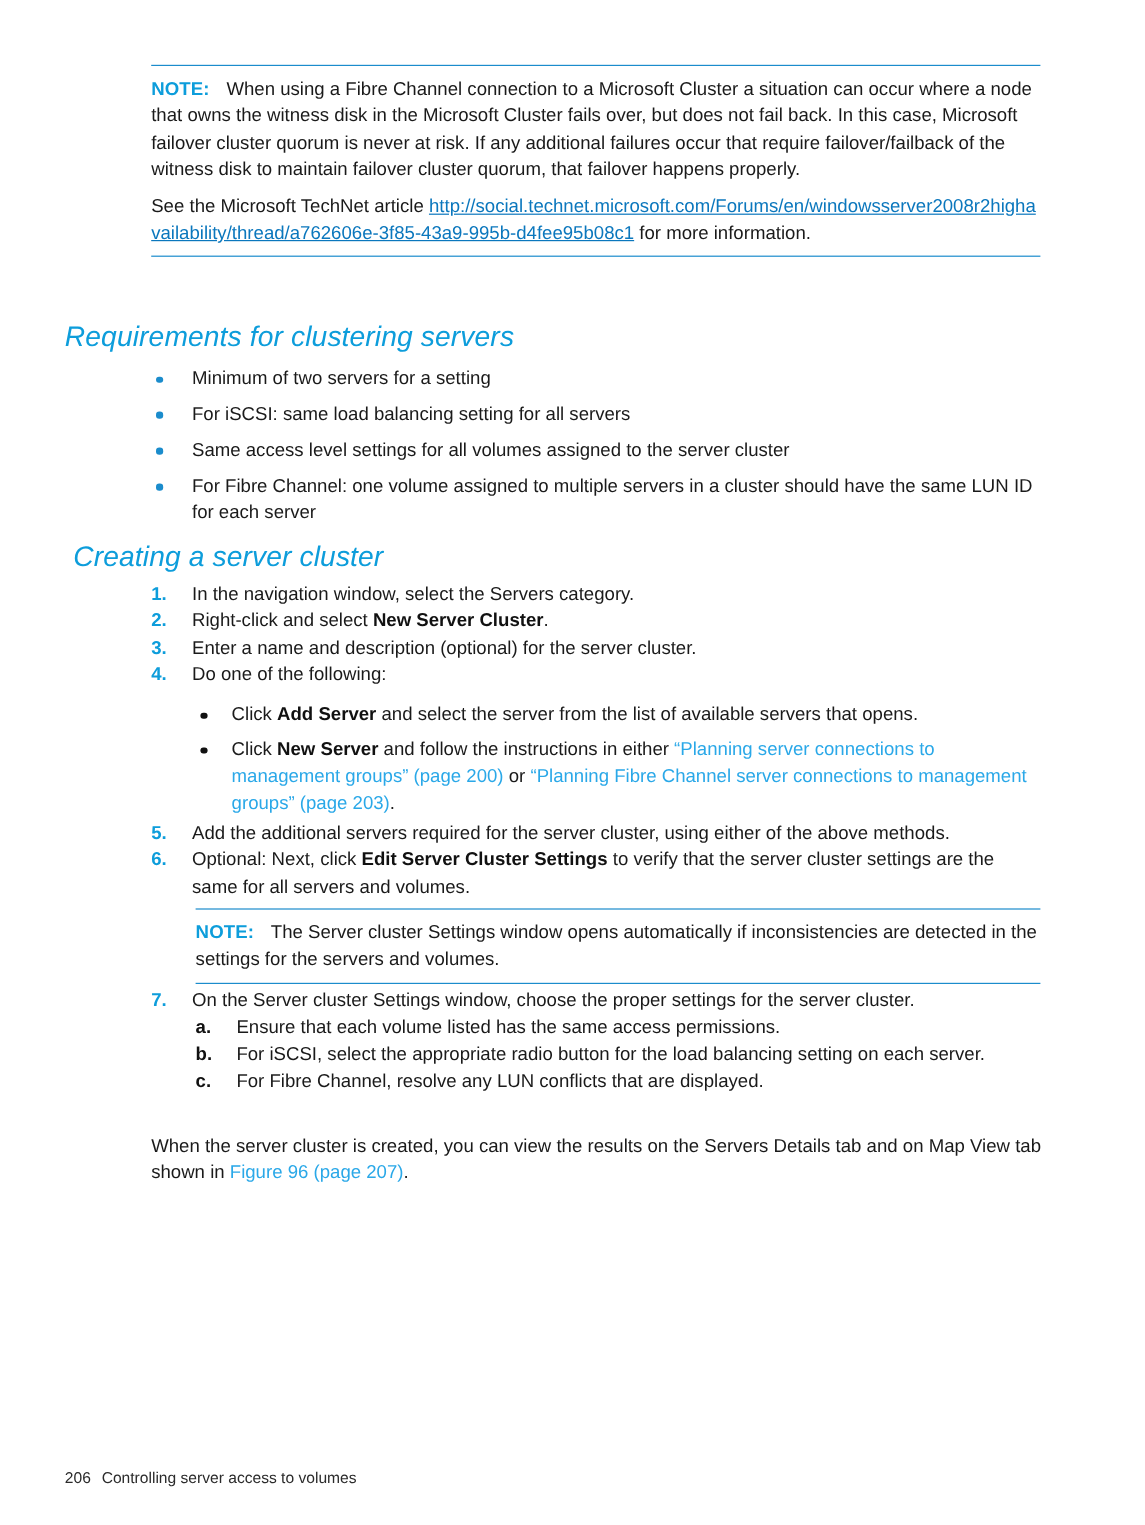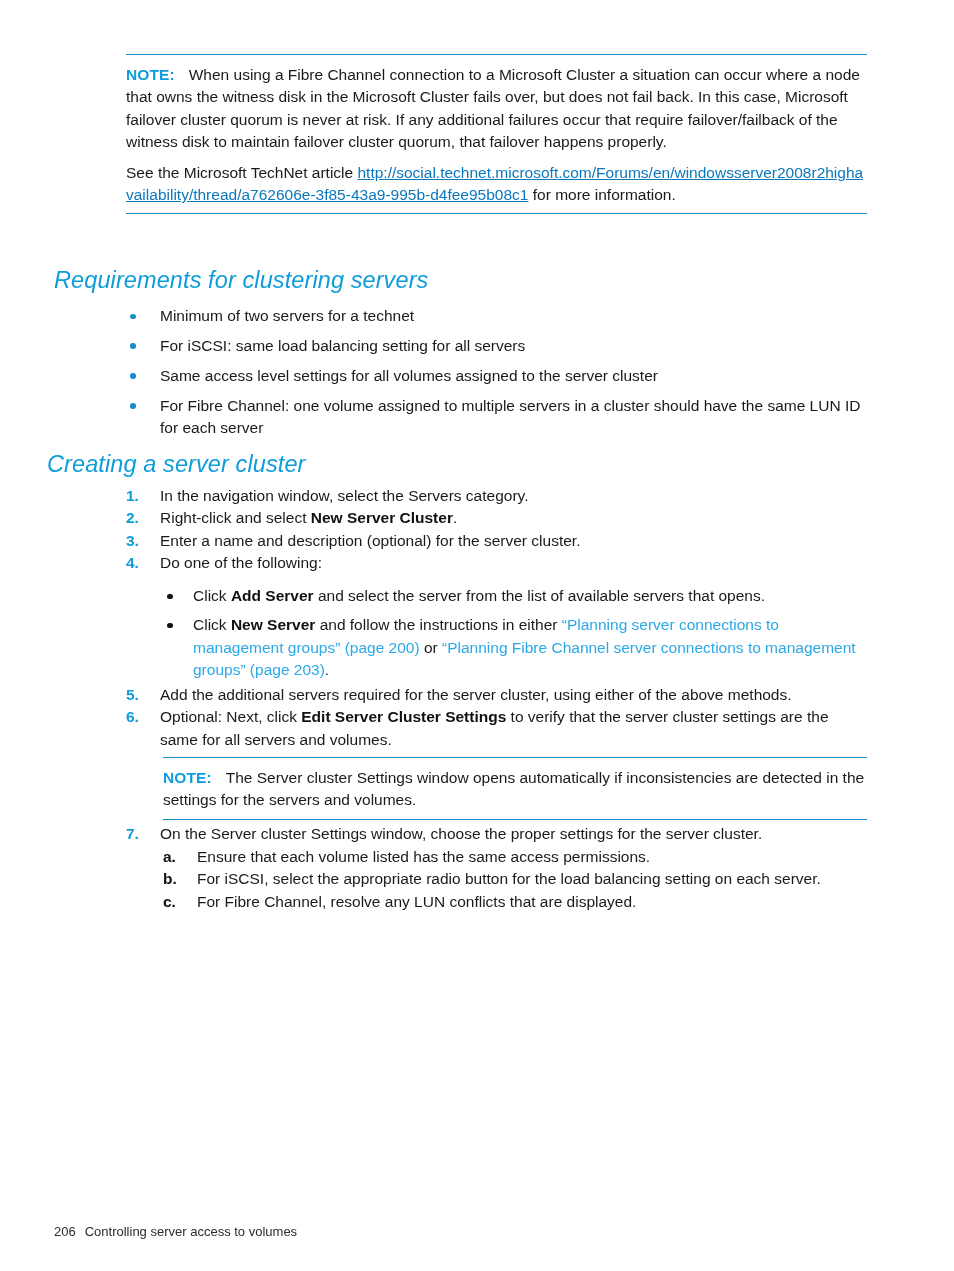--- a/index.html
+++ b/index.html
@@ -145,37 +145,37 @@
       <p class="note-para"><span class="note-label">NOTE:</span><span class="gap-after-label"></span><span>When using a Fibre Channel connection to a Microsoft Cluster a situation can occur where a node that owns the witness disk in the Microsoft Cluster fails over, but does not fail back. In this case, Microsoft failover cluster quorum is never at risk. If any additional failures occur that require failover/failback of the witness disk to maintain failover cluster quorum, that failover happens properly.</span></p>
       <p class="note-para"><span>See the Microsoft TechNet article </span><a class="url-link" href="#">http://social.technet.microsoft.com/Forums/en/windowsserver2008r2highavailability/thread/a762606e-3f85-43a9-995b-d4fee95b08c1</a><span> for more information.</span></p>
     </div>
   </div>
 
   <h1 class="h1-section" style="left:54px; top:267px;">Requirements for clustering servers</h1>
 
   <ul class="list" style="left:126px; top:305px; width:742px;">
     <li class="li" style="margin-bottom:7.5px;">
       <span class="bullet-dot blue"></span>
-      <span class="li-text">Minimum of two servers for a technet</span>
+      <span class="li-text">Minimum of two servers for a setting</span>
     </li>
     <li class="li" style="margin-bottom:7.5px;">
       <span class="bullet-dot blue"></span>
       <span class="li-text">For iSCSI: same load balancing setting for all servers</span>
     </li>
     <li class="li" style="margin-bottom:7.5px;">
       <span class="bullet-dot blue"></span>
       <span class="li-text">Same access level settings for all volumes assigned to the server cluster</span>
     </li>
     <li class="li">
       <span class="bullet-dot blue"></span>
       <span class="li-text">For Fibre Channel: one volume assigned to multiple servers in a cluster should have the same LUN ID for each server</span>
     </li>
   </ul>
 
-  <h1 class="h1-section" style="left:47px; top:451px;">Creating a server cluster</h1>
+  <h1 class="h1-section" style="left:61px; top:451px;">Creating a server cluster</h1>
 
   <ol class="list" style="left:126px; top:485px; width:742px;">
     <li class="li">
       <span class="marker blue-num">1.</span>
       <span class="li-text">In the navigation window, select the Servers category.</span>
     </li>
     <li class="li">
       <span class="marker blue-num">2.</span>
       <span class="li-text"><span>Right-click and select </span><b>New Server Cluster</b><span>.</span></span>
     </li>
@@ -232,18 +232,19 @@
     <li class="li">
       <span class="marker alpha">b.</span>
       <span class="li-text">For iSCSI, select the appropriate radio button for the load balancing setting on each server.</span>
     </li>
     <li class="li">
       <span class="marker alpha">c.</span>
       <span class="li-text">For Fibre Channel, resolve any LUN conflicts that are displayed.</span>
     </li>
   </ol>
 
+  <p class="body-para" style="left:126px; top:945px; width:742px;"><span>When the server cluster is created, you can view the results on the Servers Details tab and on Map View tab shown in </span><a class="xref" href="#">Figure 96 (page 207)</a><span>.</span></p>
 
   <div class="footer" style="left:54px; top:1224px;">
     <span class="pg-num">206</span><span>Controlling server access to volumes</span>
   </div>
 
 </div>
 
 </body></html>

